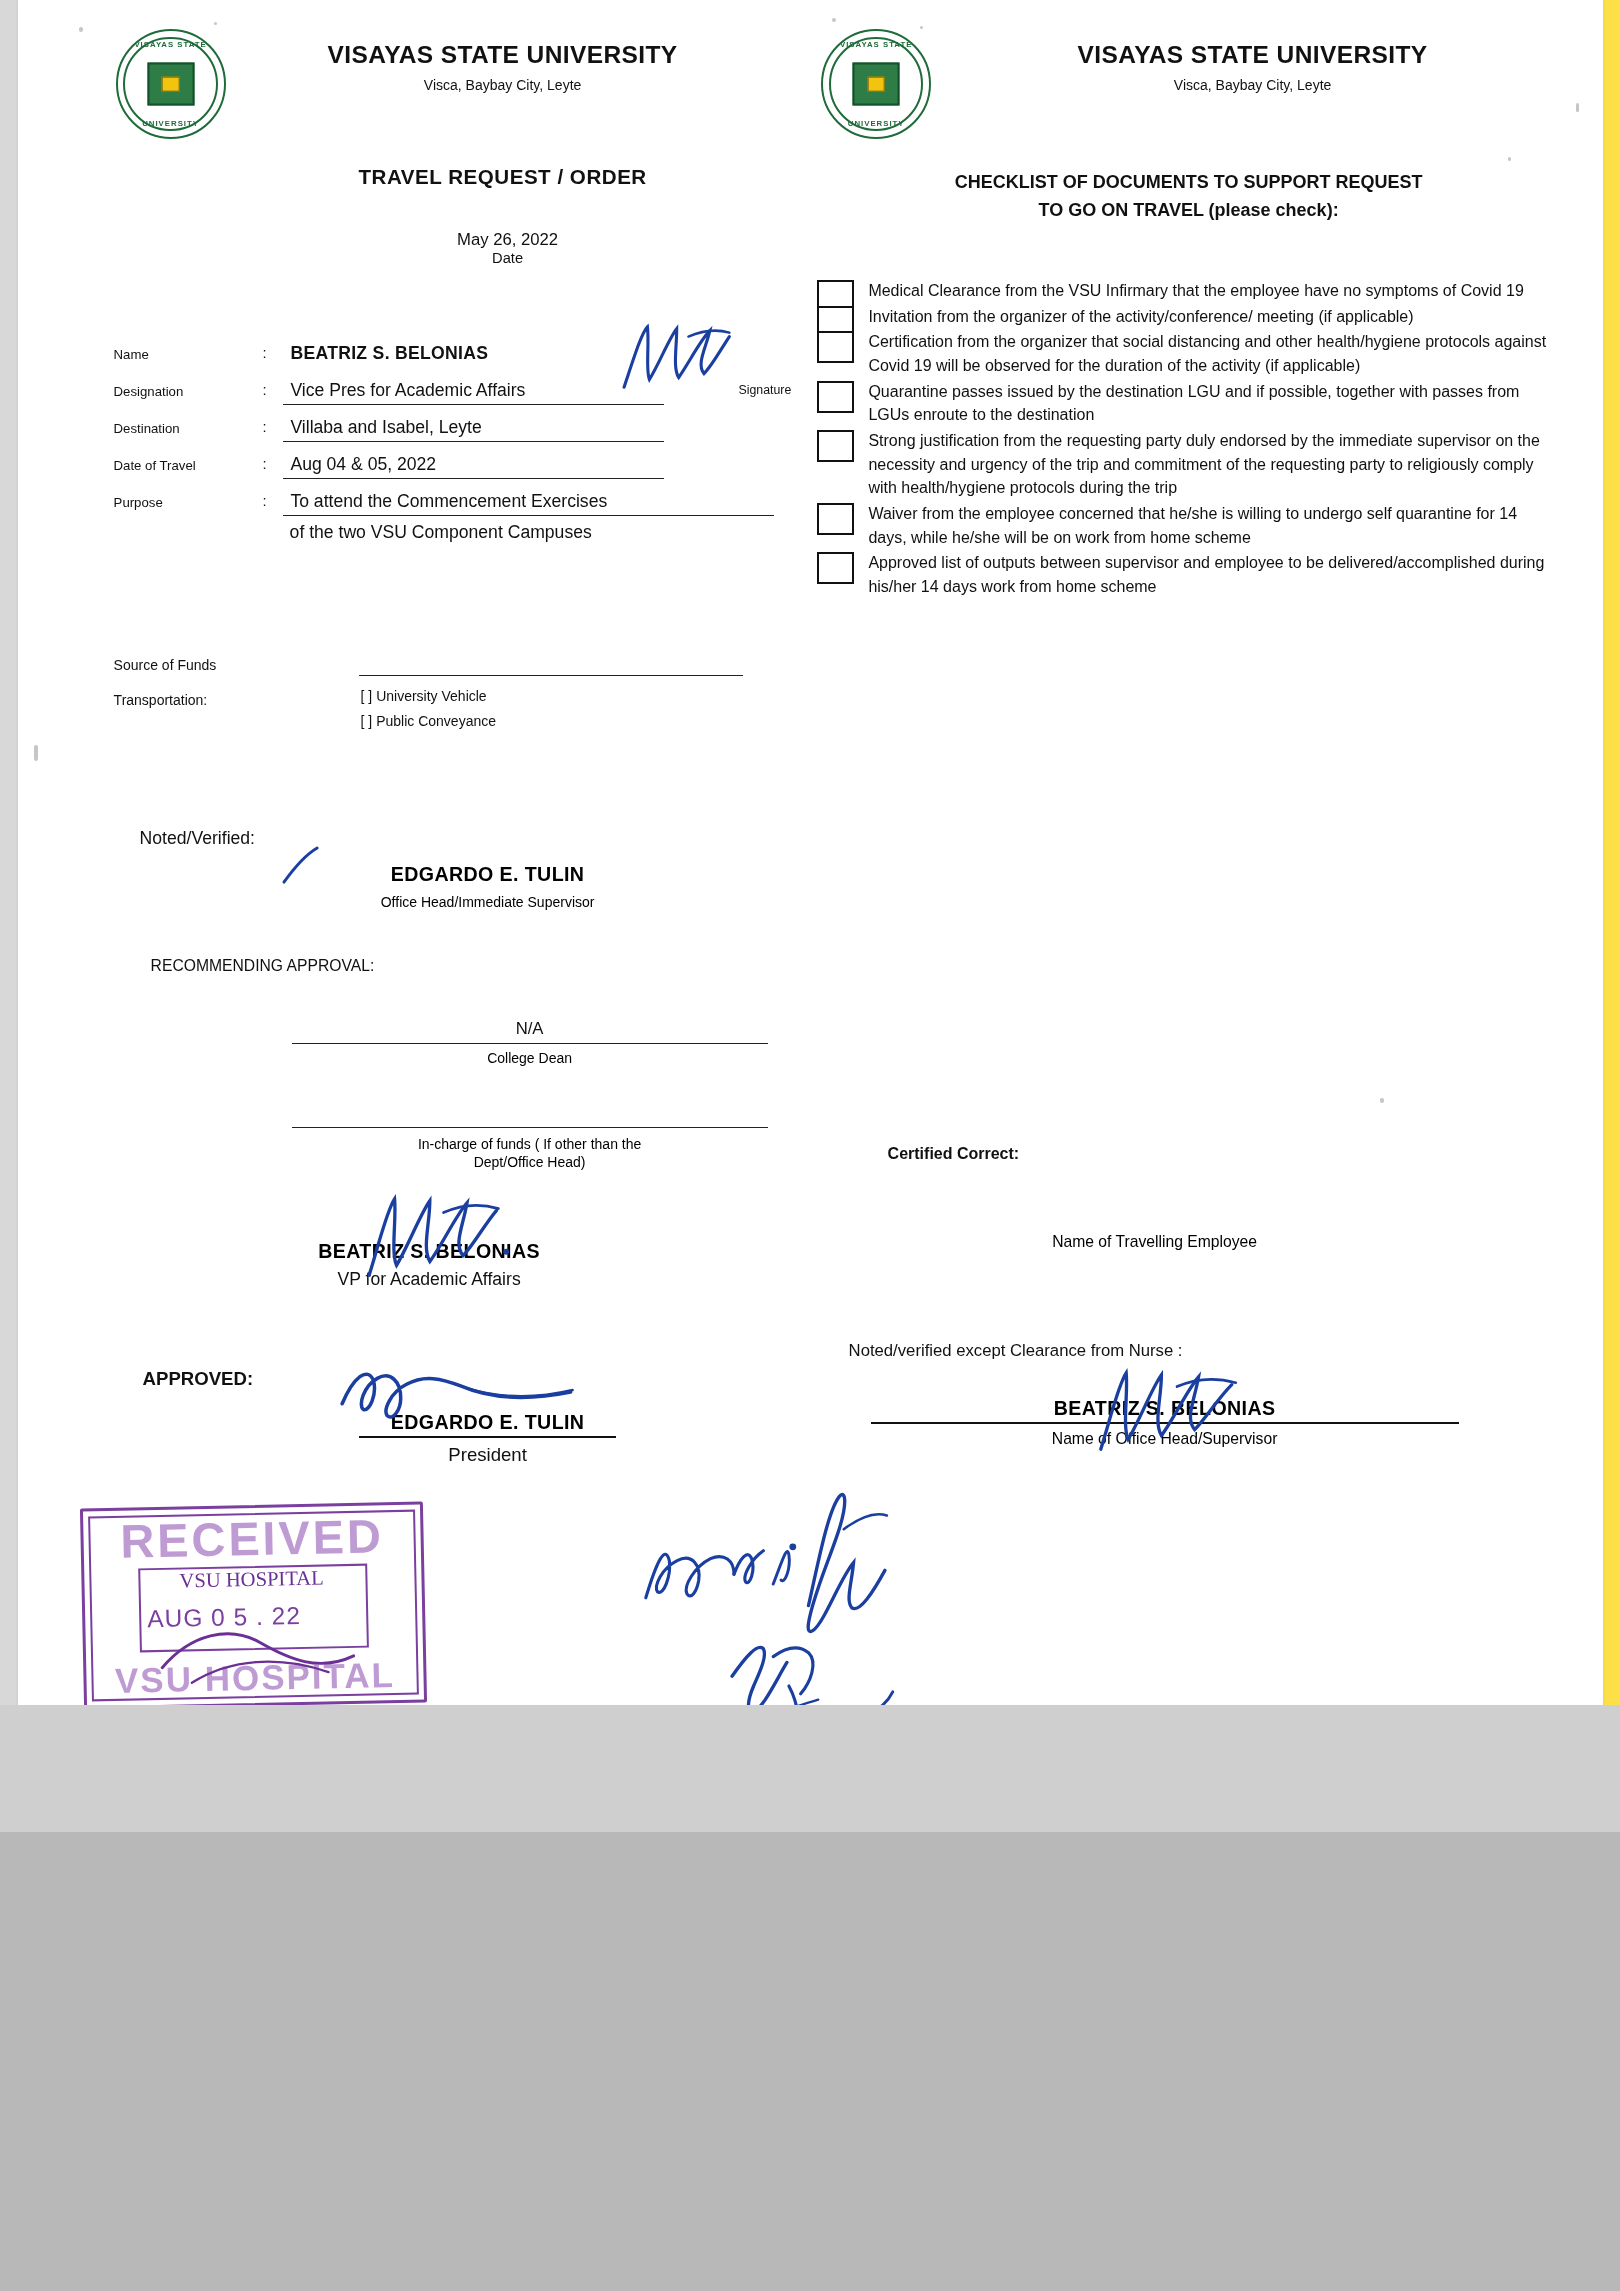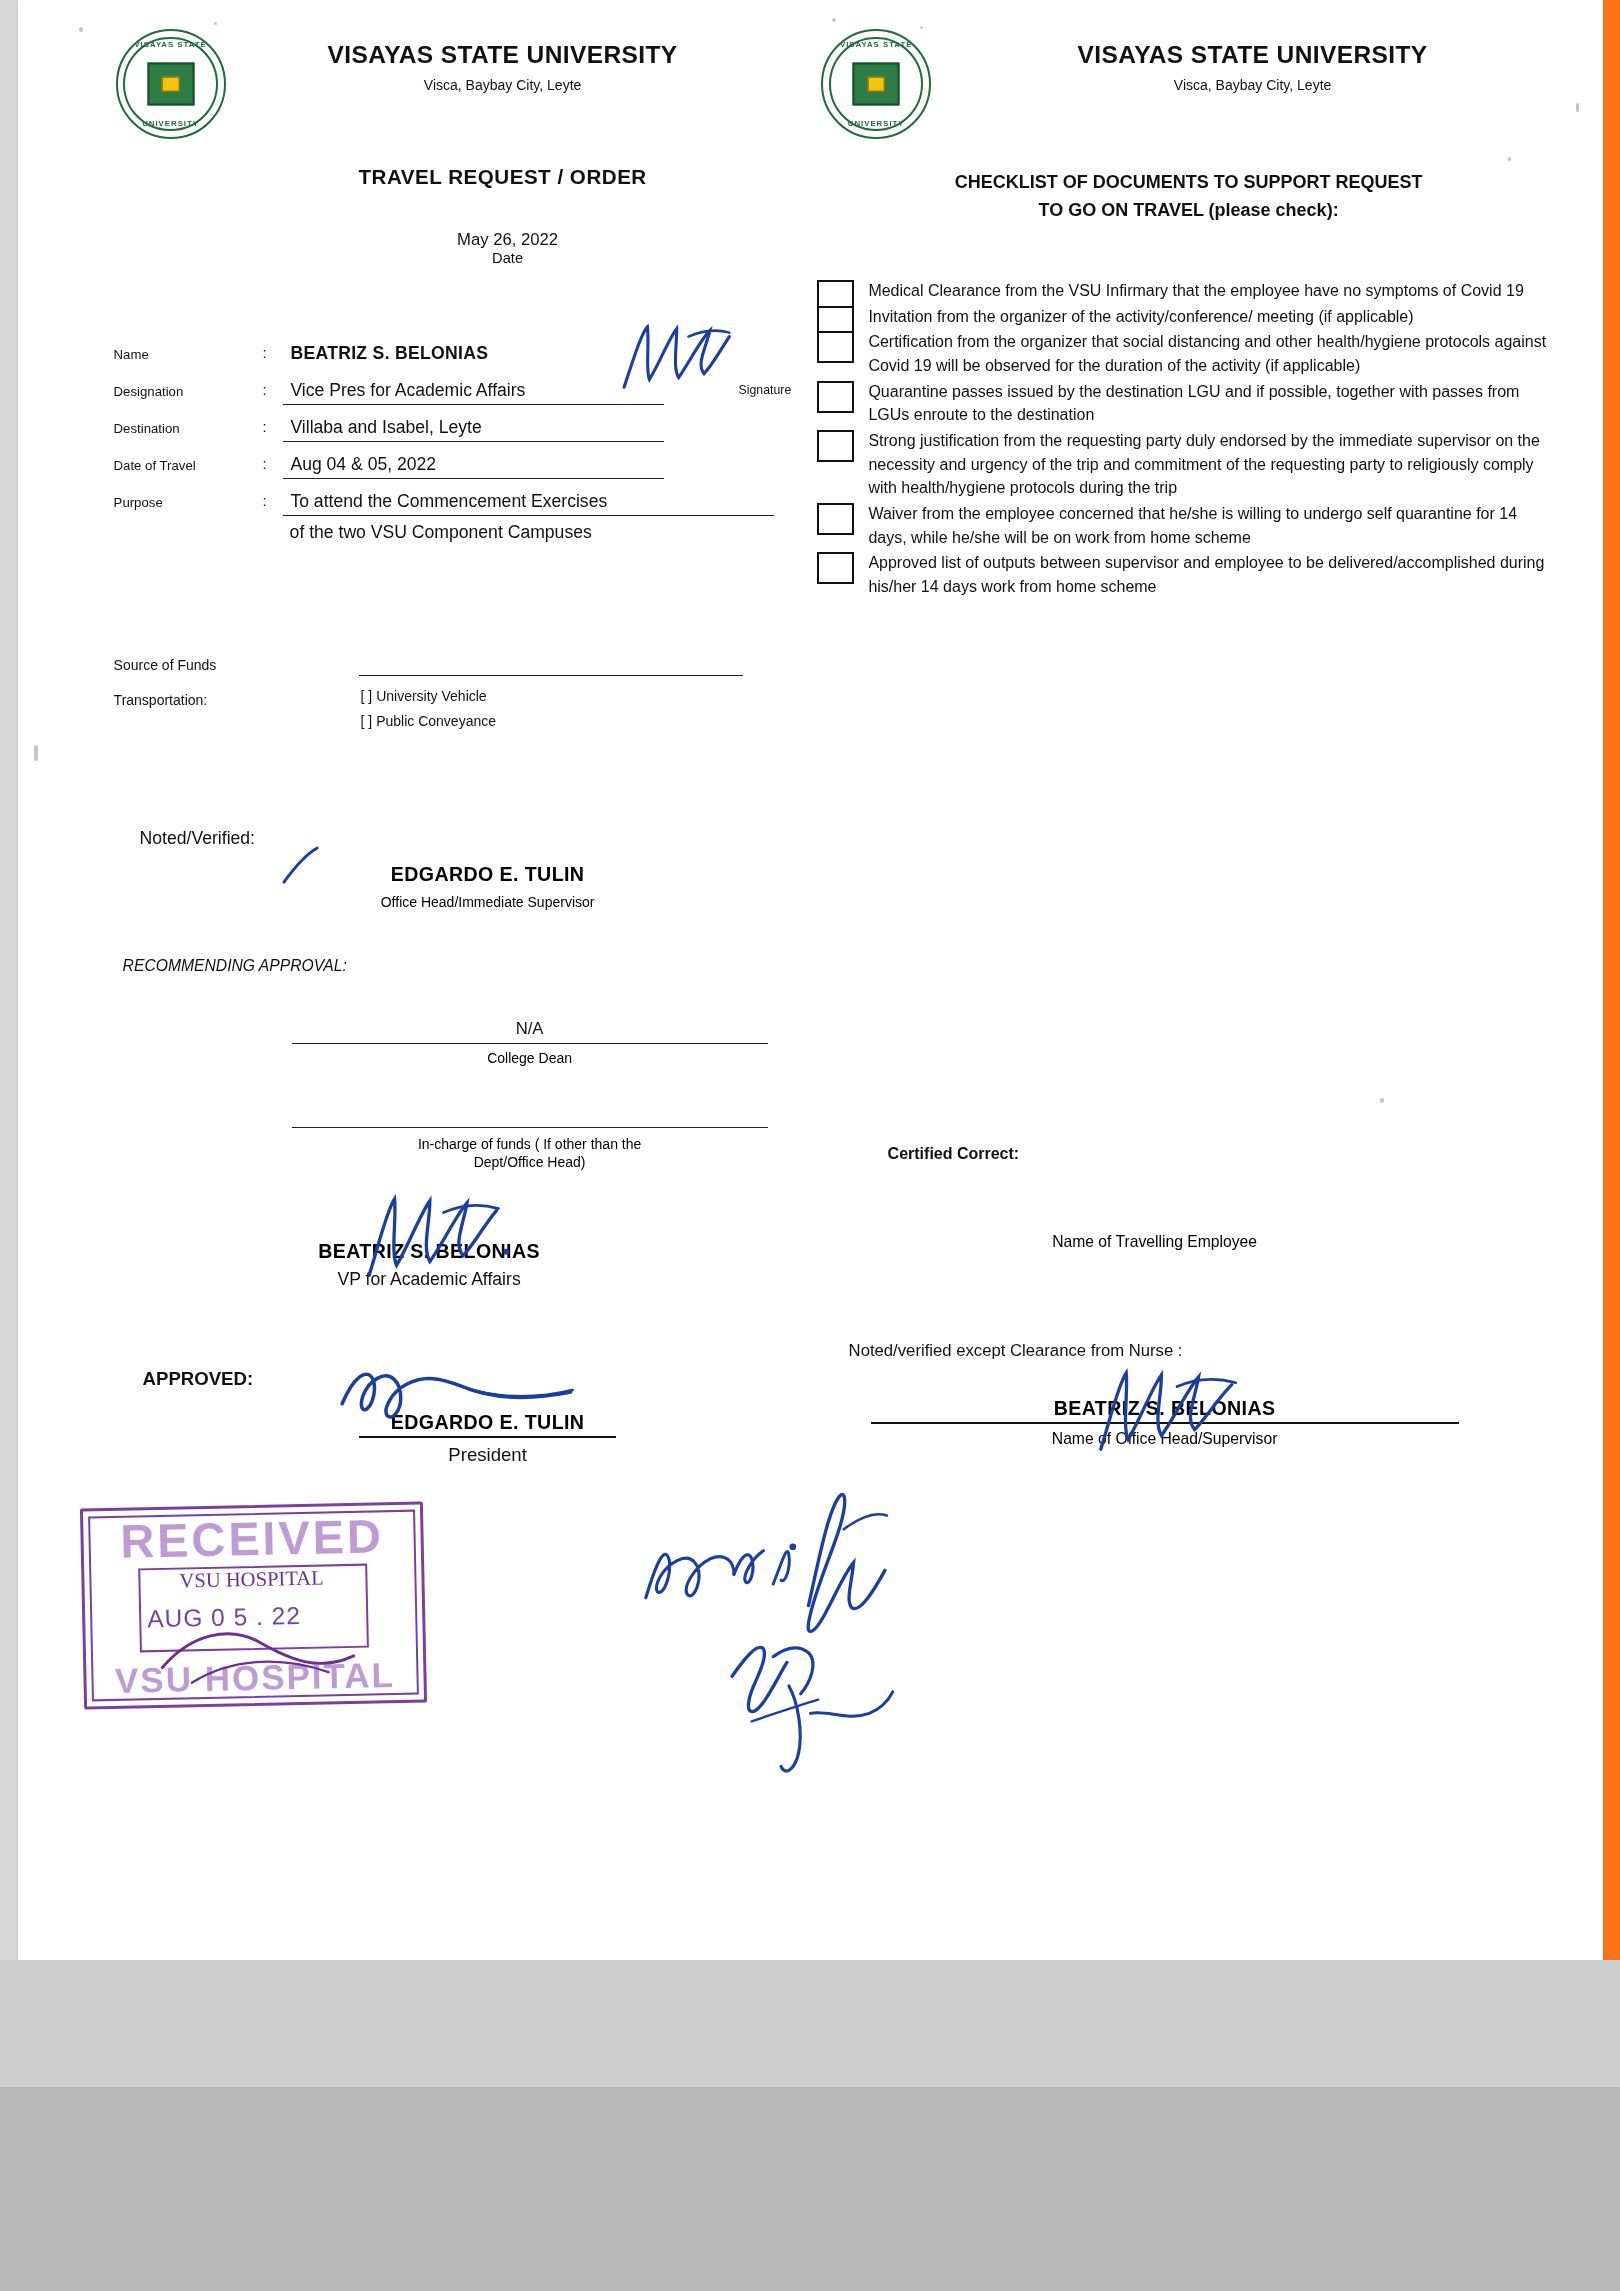--- a/index.html
+++ b/index.html
@@ -6,22 +6,22 @@
     margin: 0;
     padding: 0;
     background: #b8b8b8;
   }
   body {
     font-family: "Liberation Sans", sans-serif;
   }
   .page {
     position: relative;
     width: 1620px;
-    height: 2087px;
-    background: #f97316;
+    height: 1832px;
+    background: #fde047;
     overflow: hidden;
   }
   .edge-left {
     position: absolute;
     left: 0; top: 0; width: 17.6px; height: 2137px;
     background: #d8d8d8;
   }
   .edge-bottom {
     position: absolute;
     left: 0; bottom: 0; width: 1620px; height: 127px;
@@ -346,21 +346,21 @@
       </div>
 
       <div style="position:absolute; left:83px; top:828px;">
         <div class="blk" style="font-size:17.6px;">Noted/Verified:</div>
       </div>
       <div style="position:absolute; left:225px; top:863px; width:412px; text-align:center;">
         <div class="nm-big">EDGARDO E. TULIN</div>
         <div class="nm-cap" style="margin-top:7.8px;">Office Head/Immediate Supervisor</div>
       </div>
 
-      <div style="position:absolute; left:66px; top:957px;font-style:italic;">
+      <div style="position:absolute; left:94px; top:957px;">
         <div class="blk" style="font-size:15.7px;">RECOMMENDING APPROVAL:</div>
       </div>
 
       <div style="position:absolute; left:235px; top:1019px; width:476px; text-align:center;">
         <div class="blk" style="font-size:16.7px;text-align:center;">N/A</div>
         <div class="sigline" style="margin-top:3.9px;"></div>
         <div class="nm-cap" style="margin-top:5.9px;">College Dean</div>
       </div>
 
       <div style="position:absolute; left:235px; top:1127px; width:476px; text-align:center;">

